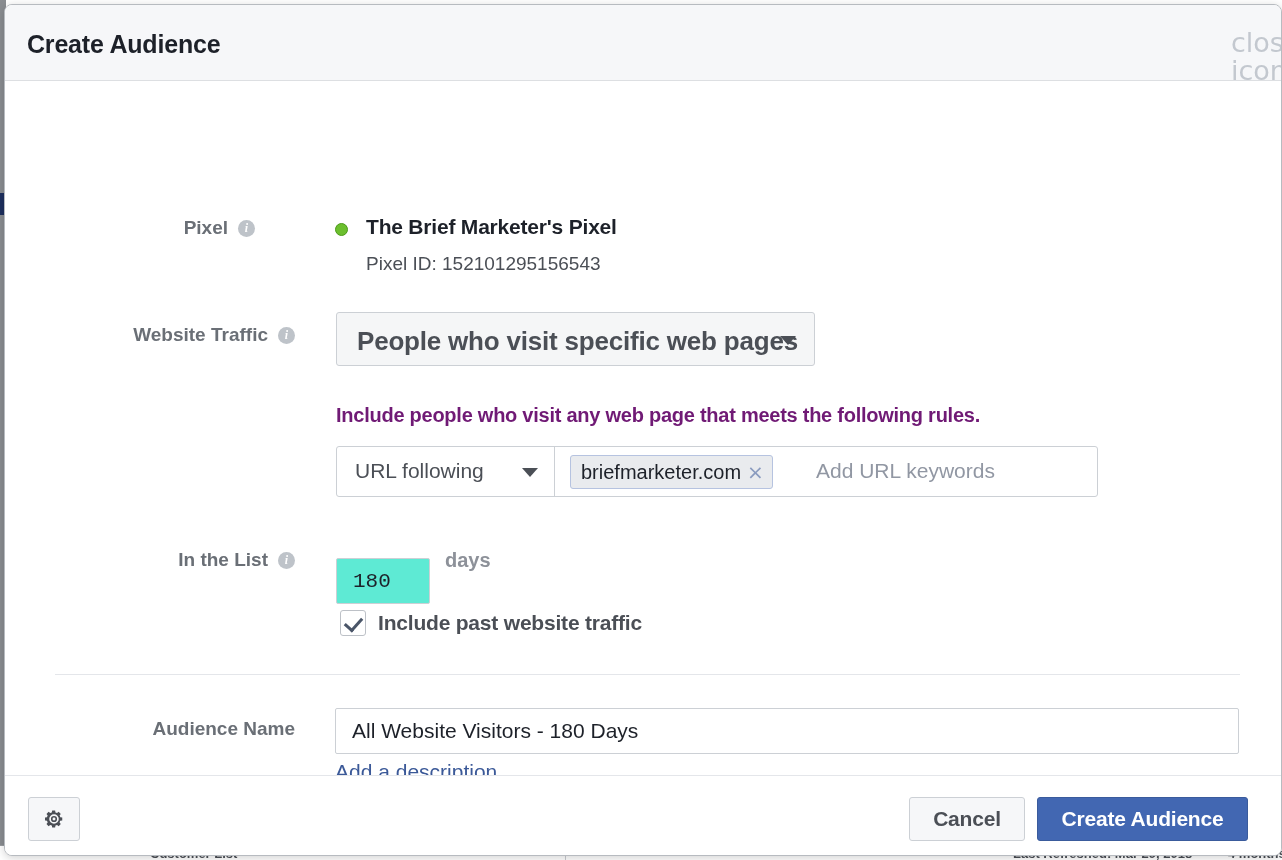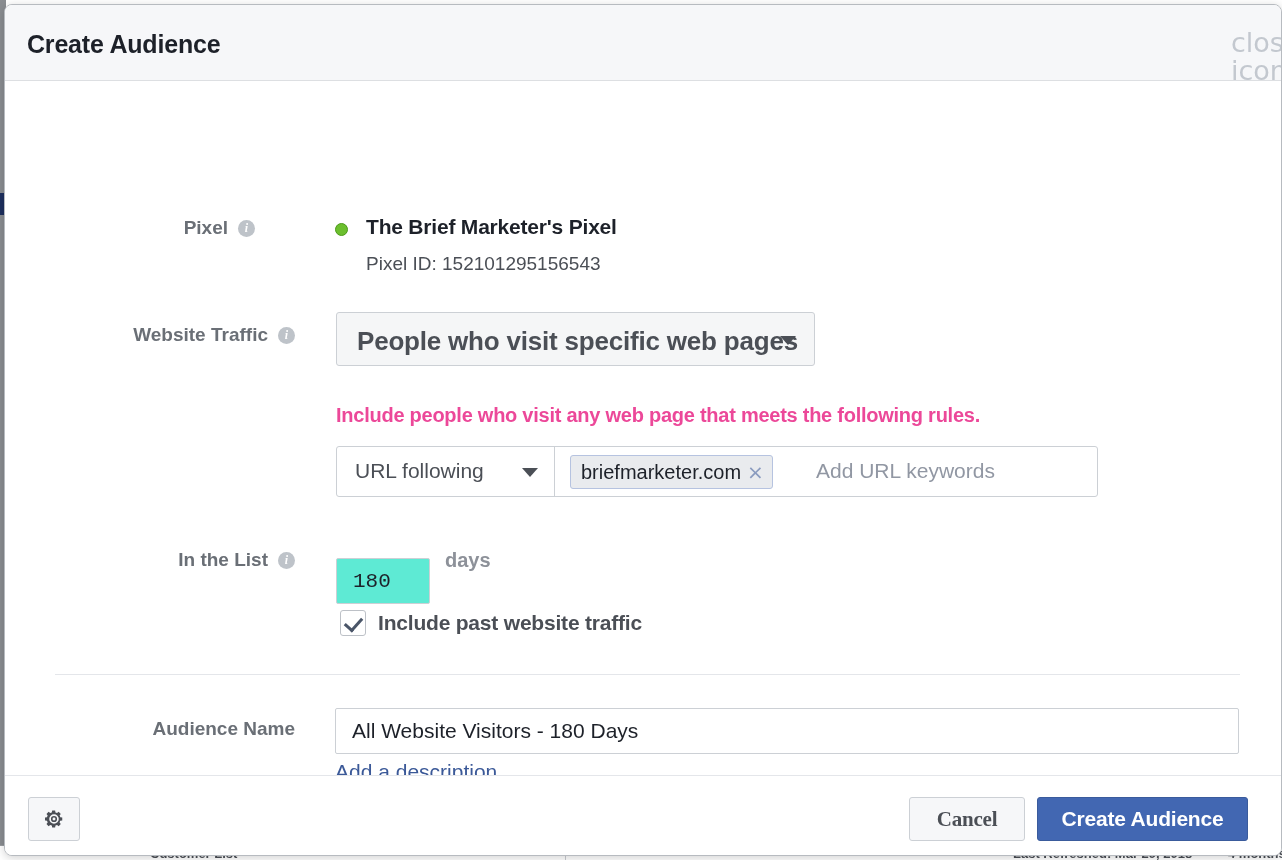--- a/index.html
+++ b/index.html
@@ -205,21 +205,21 @@
   }
   .select-box .caret { right: 18px; top: 23px; }
 
   
   .rules-heading {
     position: absolute;
     left: 331px;
     top: 323px;
     font-size: 20px;
     font-weight: bold;
-    color: #ec4899;
+    color: #701a75;
     letter-spacing: -0.25px;
   }
 
   
   .url-rule {
     position: absolute;
     left: 331px;
     top: 365px;
     width: 762px;
     height: 51px;
@@ -417,21 +417,21 @@
     width: 116px;
     height: 44px;
     background: #f6f7f9;
     border: 1px solid #ccd0d5;
     border-radius: 3px;
     box-sizing: border-box;
     font-size: 21px;
     font-weight: bold;
     color: #4b4f56;
     cursor: pointer;
-    font-family: Liberation Serif, serif;
+    font-family: Liberation Sans, sans-serif;
     letter-spacing: -0.2px;
   }
   .btn-create {
     position: absolute;
     right: 33px;
     top: 21px;
     width: 211px;
     height: 44px;
     background: #4267b2;
     border: 1px solid #3a5b9c;

